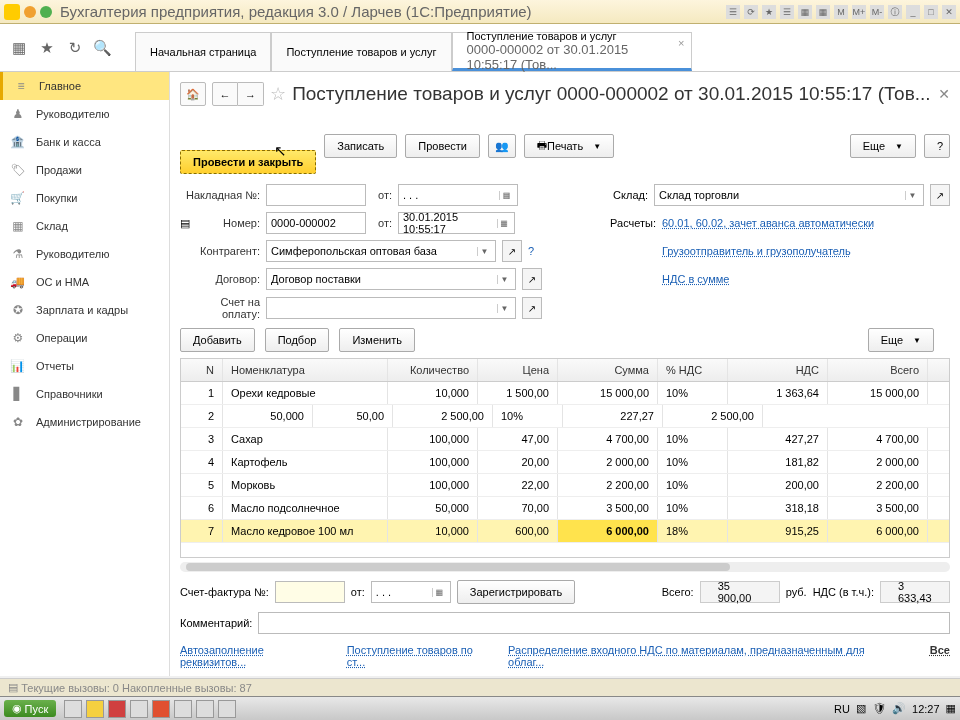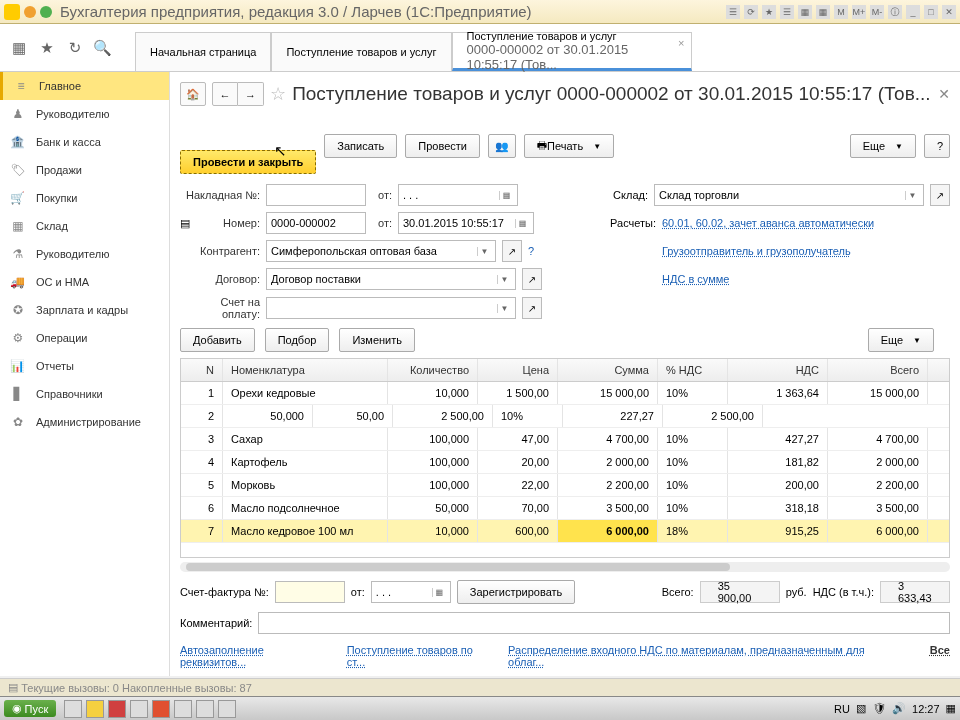--- a/index.html
+++ b/index.html
@@ -252,21 +252,21 @@
           <div class="small-btn">↗</div>
         </div>
       </div>
 
       <div class="form-row">
         <div class="col-left">
           <span style="width:14px">▤</span>
           <span class="fl" style="width:60px">Номер:</span>
           <input class="inp" style="width: 100px;" value="0000-000002">
           <span class="fl short">от:</span>
-          <div class="inp sel" style="width:136px">
+          <div class="inp sel" style="width:117px">
               <span>30.01.2015 10:55:17</span>
               <span class="dd">▦</span>
             </div>
         </div>
         <div class="col-right" style="margin-left:40px">
           <span style="width:50px;text-align:right">Расчеты:</span>
           <span class="lnk">60.01, 60.02, зачет аванса автоматически</span>
         </div>
       </div>
 

